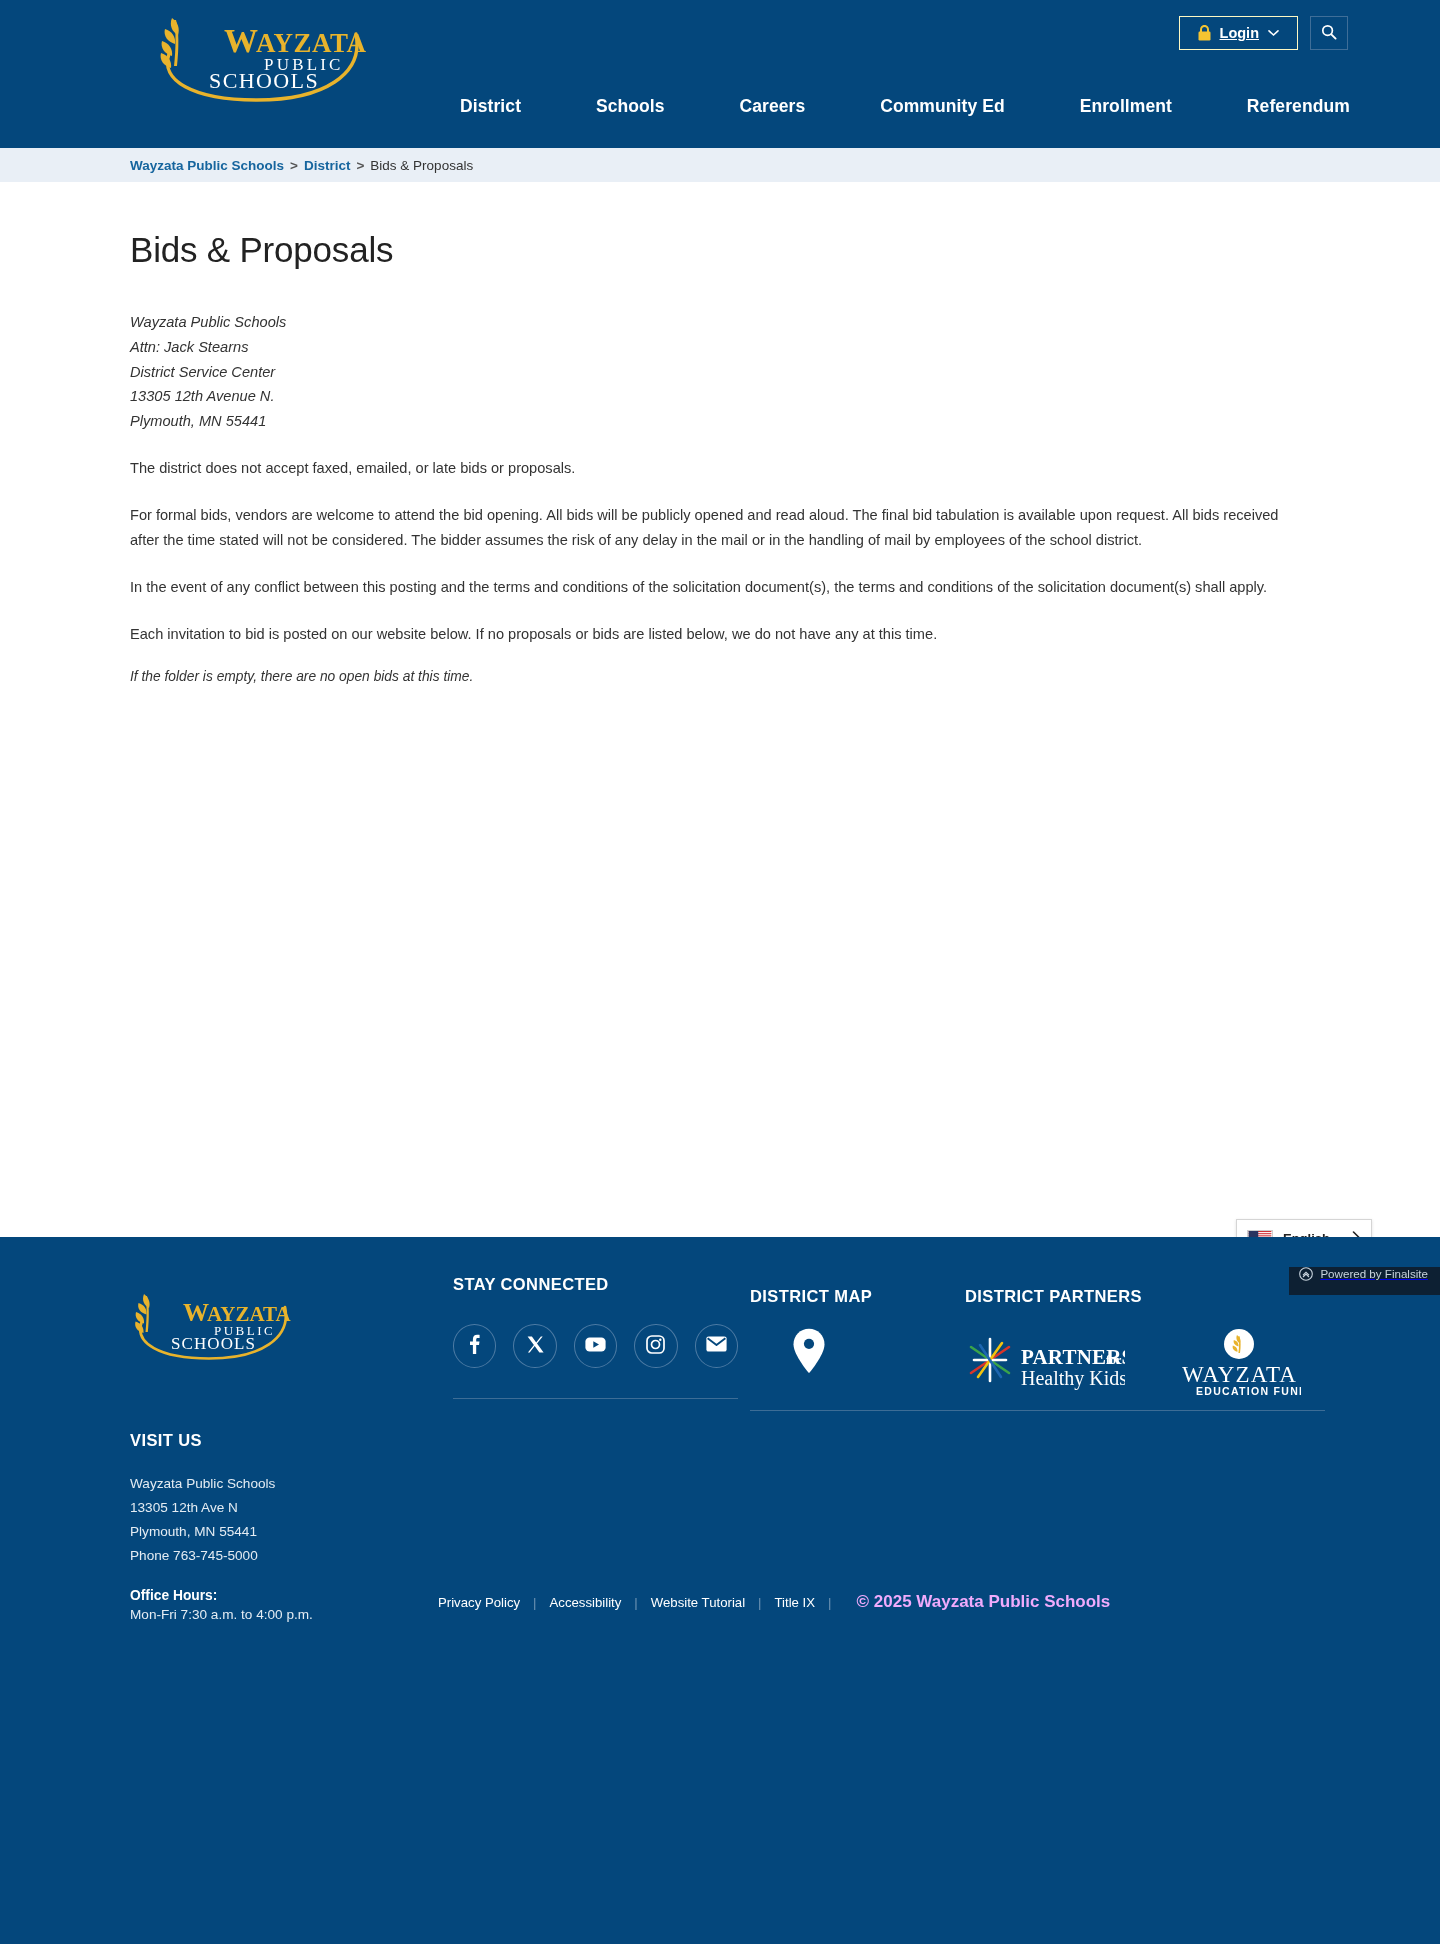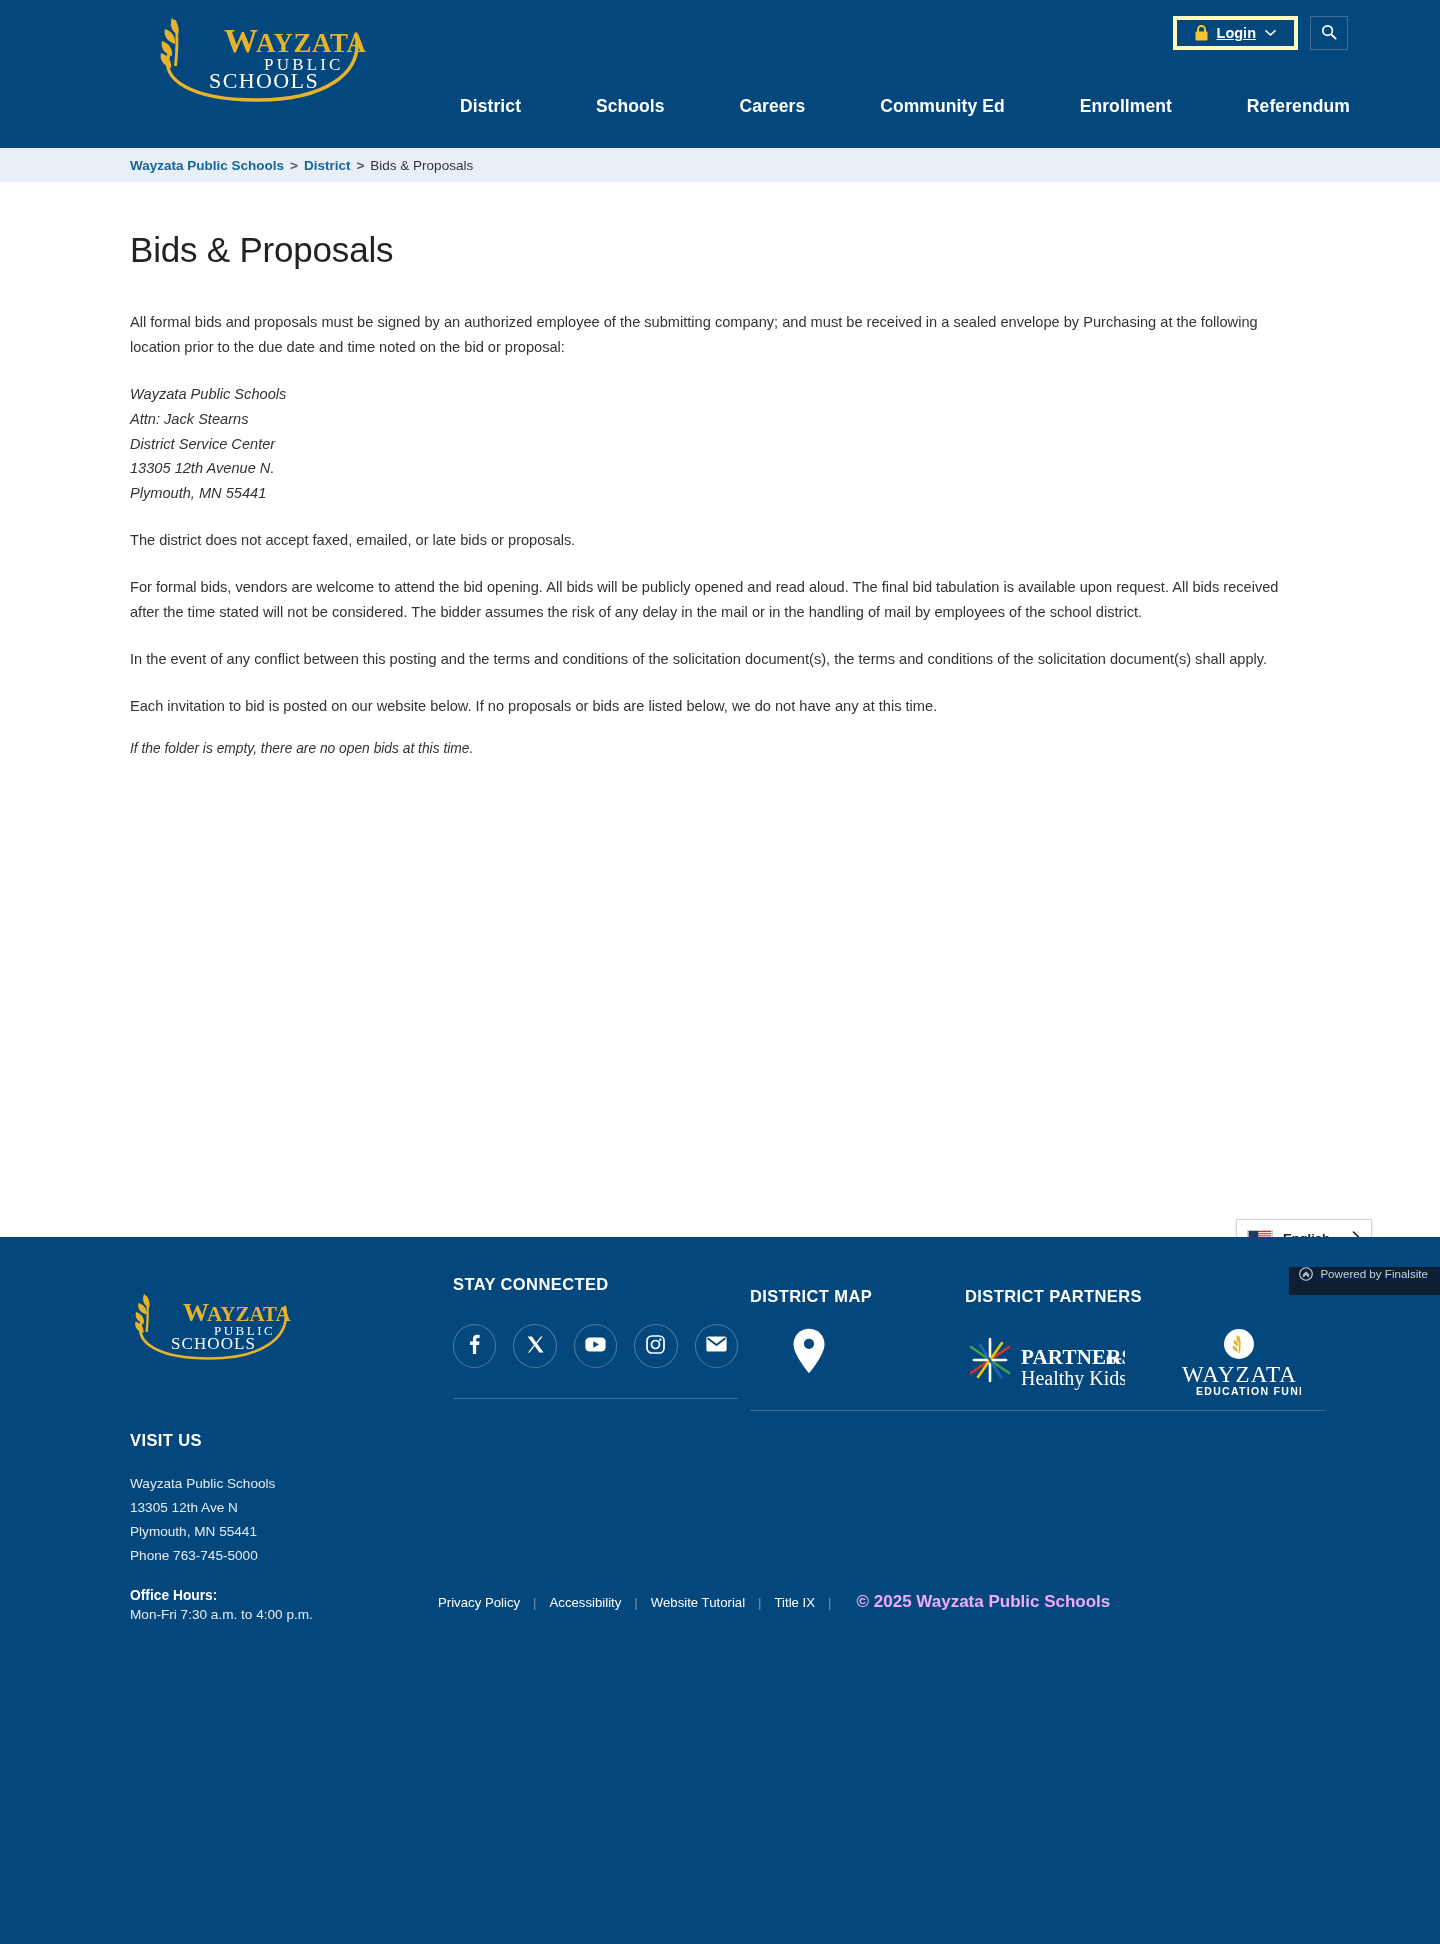--- a/index.html
+++ b/index.html
@@ -40,21 +40,21 @@
     right: 92px;
     top: 16px;
     display: flex;
     align-items: center;
     gap: 12px;
   }
   .login-btn {
     display: flex;
     align-items: center;
     gap: 9px;
-    border: 4px solid #fef9c3;
+    border: 1px solid #fef9c3;
     background: transparent;
     color: #ffffff;
     font-size: 14.5px;
     font-weight: bold;
     padding: 0 18px;
     height: 34px;
     cursor: pointer;
     font-family: "Liberation Sans", sans-serif;
     text-decoration: underline;
   }
@@ -399,21 +399,20 @@
     <a class="crumb-link" href="#">District</a>
     <span class="crumb-sep">&gt;</span>
     <span class="crumb-current">Bids &amp; Proposals</span>
   </div>
 </div>
 
 <main>
   <div class="content">
     <h1 class="page-title">Bids &amp; Proposals</h1>
 
-    <p class="body-text">All formal bids and proposals must be signed by an authorized employee of the submitting company; and must be received in a sealed envelope by Purchasing at the following location prior to the due date and time noted on the bid or proposal:</p>
 
     <div class="address-block">
       <div>Wayzata Public Schools</div>
       <div>Attn:  Jack Stearns</div>
       <div>District Service Center</div>
       <div>13305 12th Avenue N.</div>
       <div>Plymouth, MN  55441</div>
     </div>
 
     <p class="body-text">The district does not accept faxed, emailed, or late bids or proposals.</p>

